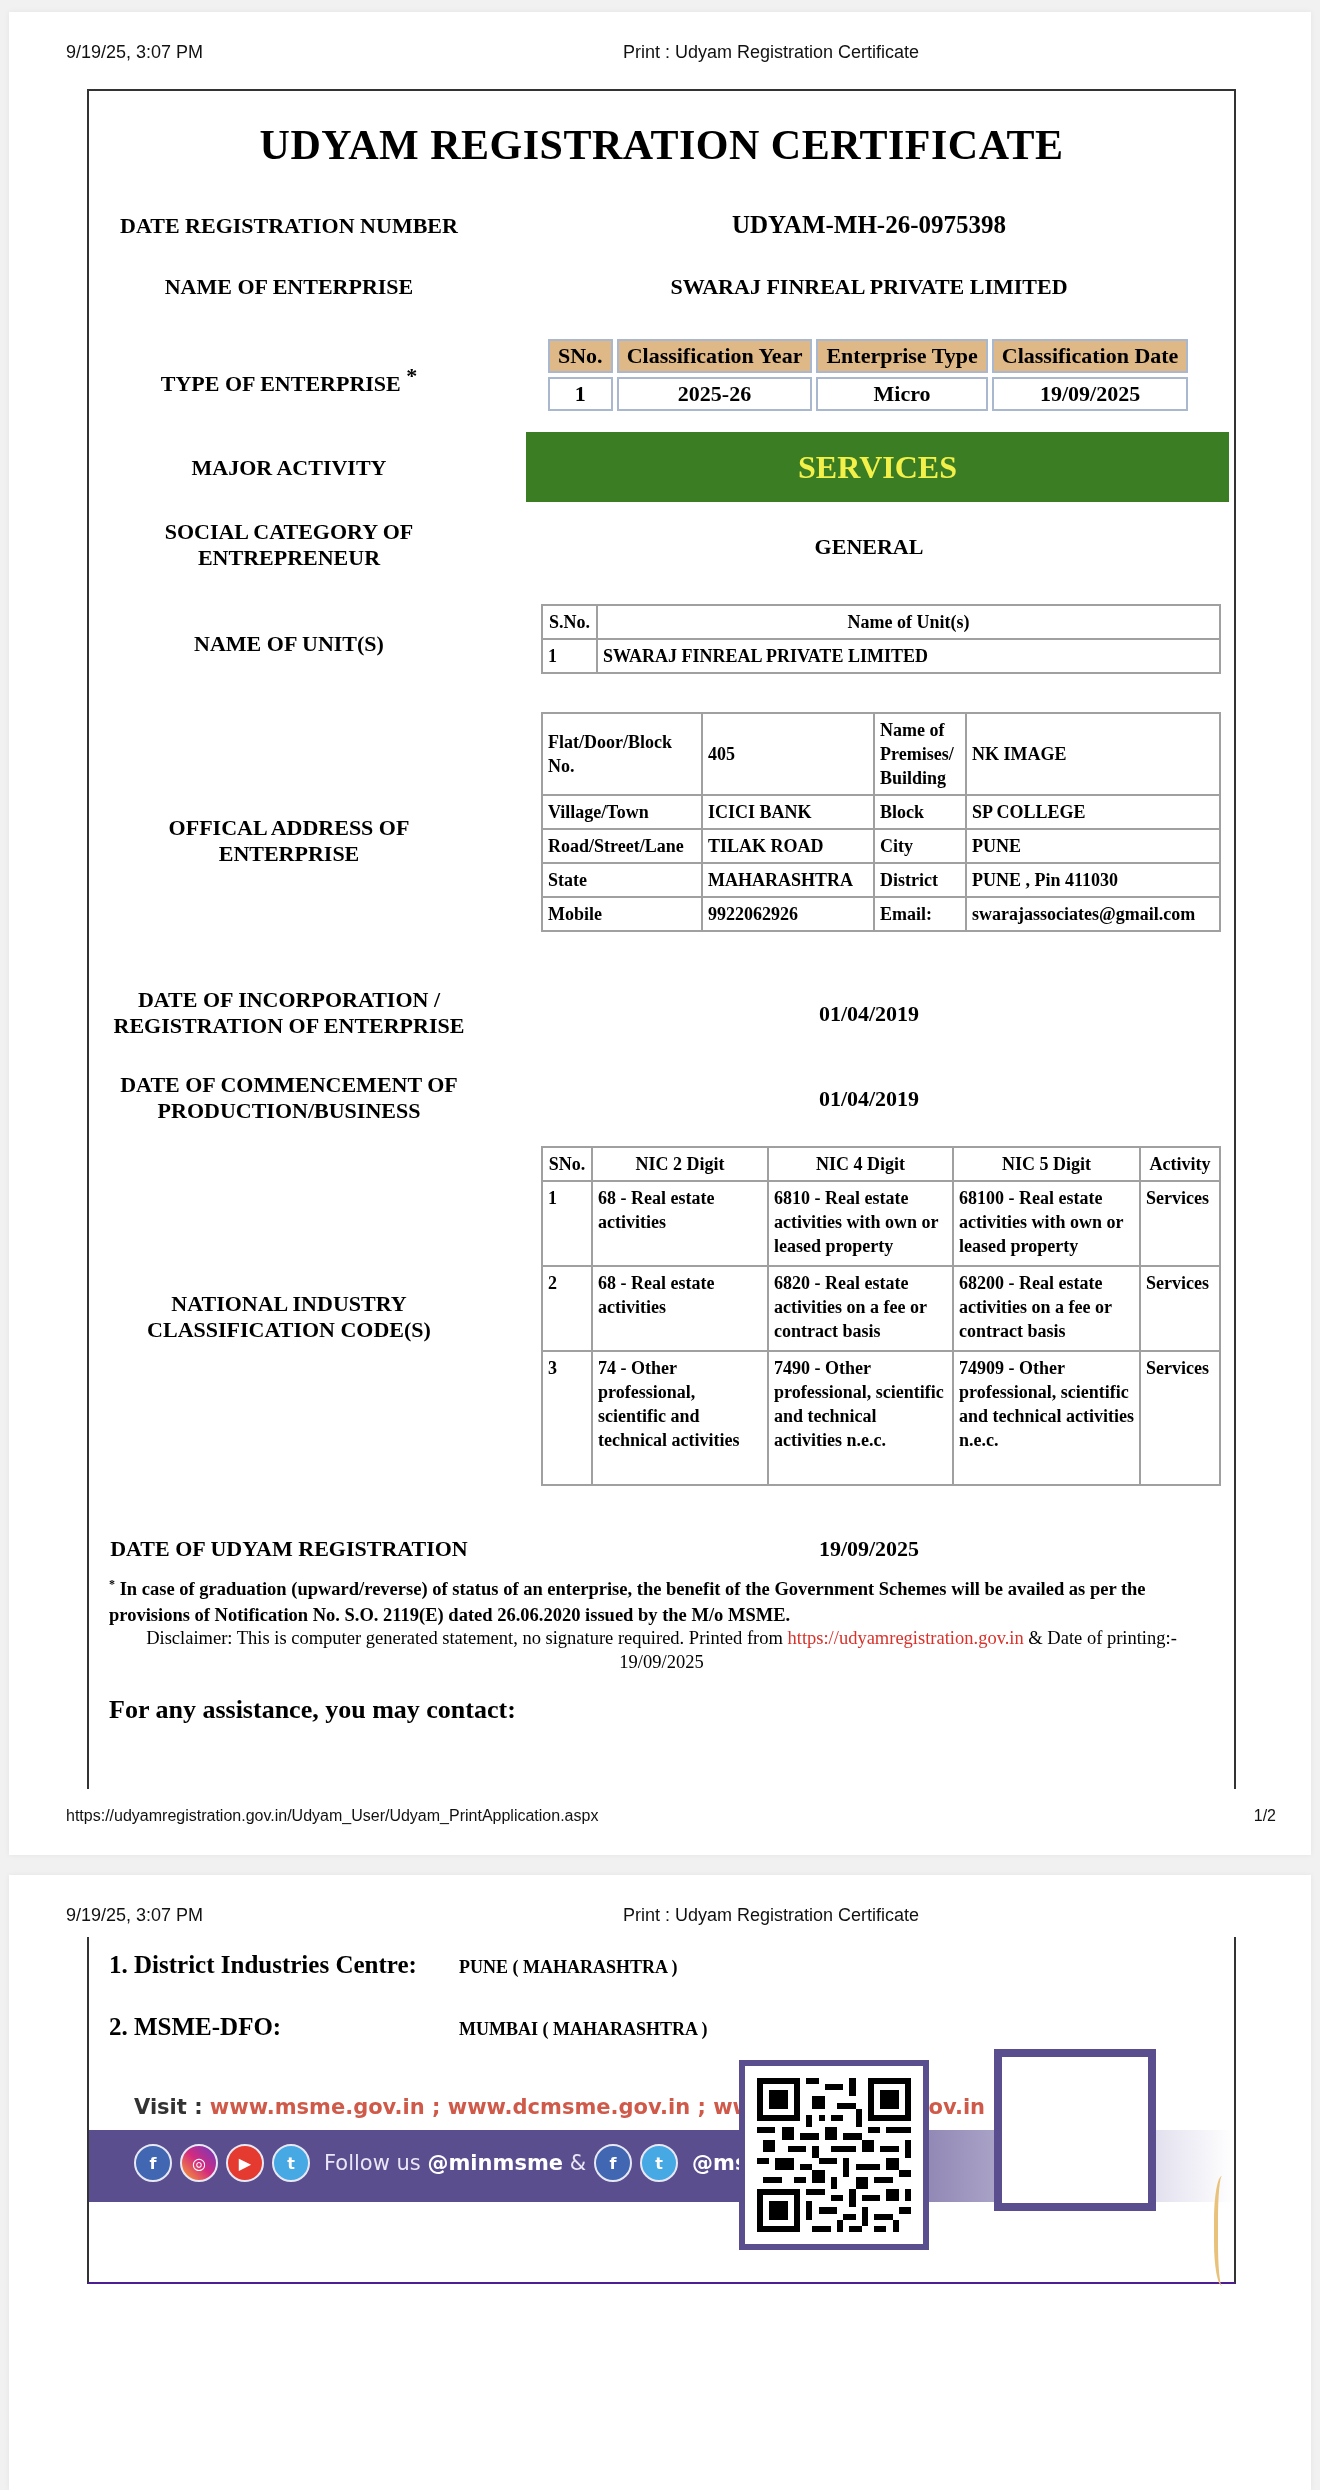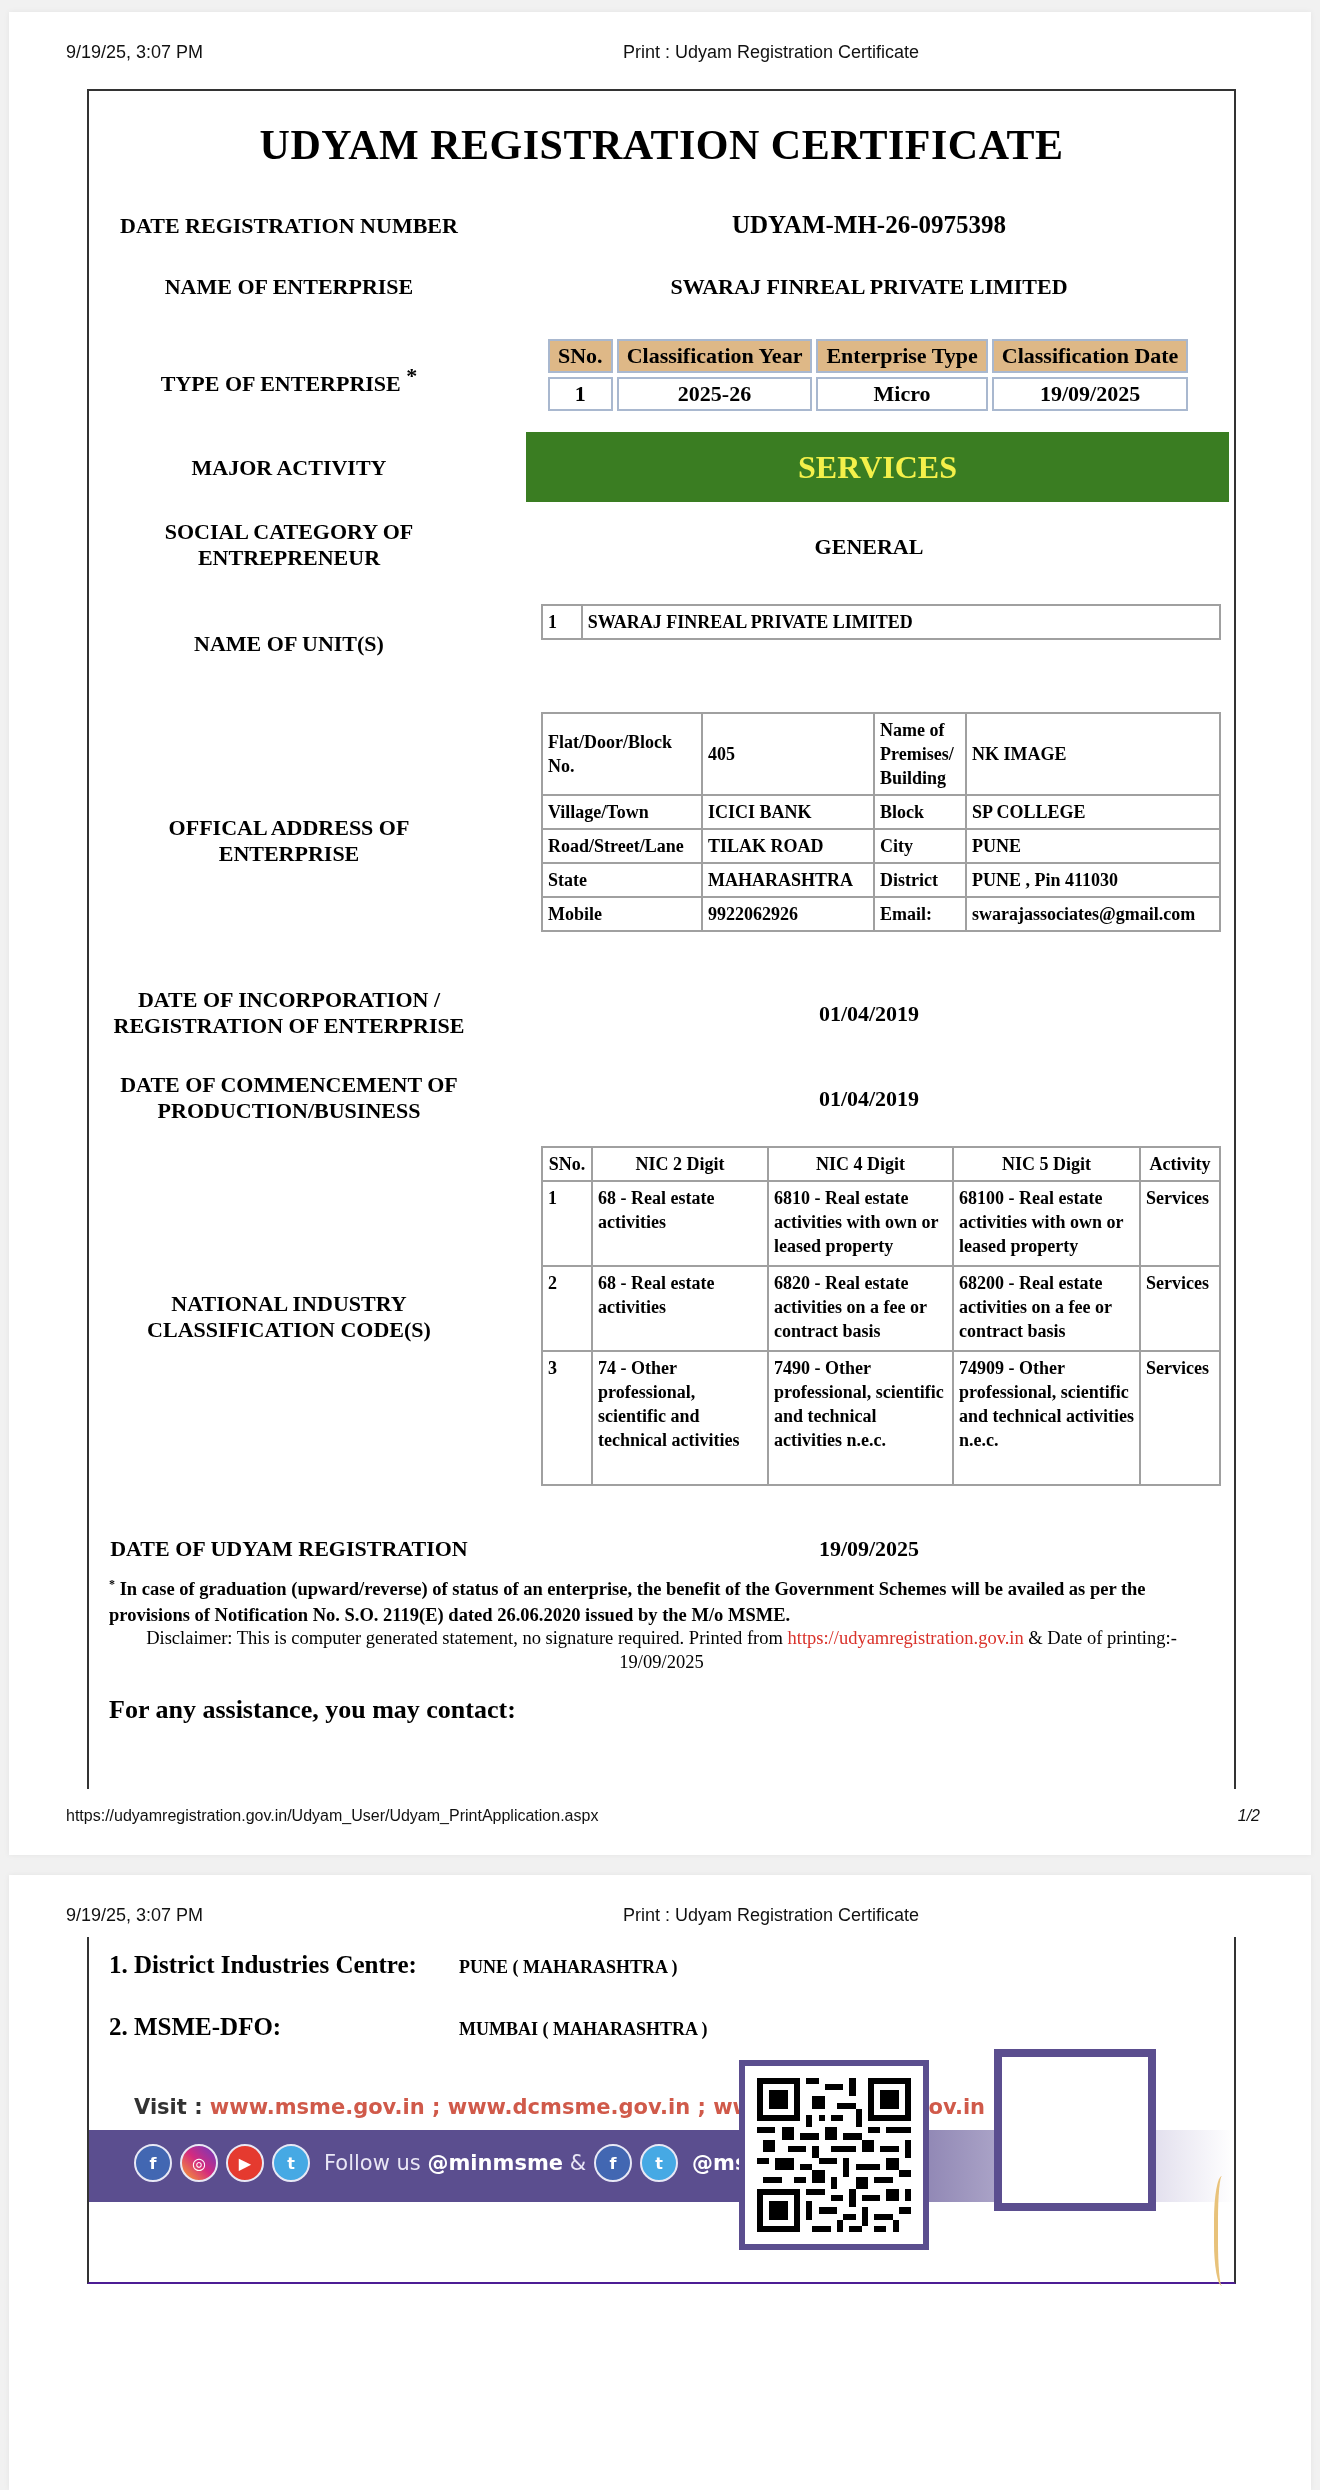--- a/index.html
+++ b/index.html
@@ -8,21 +8,21 @@
 
   .page { position: absolute; left: 9px; width: 1302px; background: #fff; box-shadow: 0 0 6px rgba(0,0,0,0.06); }
   #page1 { top: 12px; height: 1843px; }
   #page2 { top: 1875px; height: 615px; }
 
   .print-hdr { position: absolute; top: 30px; left: 57px; right: 57px; height: 20px; font-family: "Liberation Sans", sans-serif; font-size: 18px; color: #111; }
   .print-hdr .left { position: absolute; left: 0; }
   .print-hdr .center { position: absolute; left: 557px; }
   .print-ftr { position: absolute; left: 57px; right: 35px; font-family: "Liberation Sans", sans-serif; font-size: 16px; color: #111; }
   .print-ftr .left { position: absolute; left: 0; }
-  .print-ftr .right { position: absolute; right: 16px; font-style: italic; }
+  .print-ftr .right { position: absolute; right: 0; }
 
   .frame { position: absolute; left: 78px; width: 1149px; border: 2px solid #333; border-bottom: none; }
   #page1 .frame { top: 77px; height: 1700px; }
   #page2 .frame { top: -5px; height: 350px; border-top: none; border-bottom: 2px solid #4c1d95; }
 
   .title { position: absolute; top: 30px; left: 0; right: 0; text-align: center; font-size: 42px; font-weight: bold; letter-spacing: 0.5px; }
 
   .lbl { position: absolute; left: 10px; width: 380px; text-align: center; font-size: 22px; font-weight: bold; line-height: 26px; }
   .val { position: absolute; left: 420px; width: 720px; text-align: center; font-size: 22px; font-weight: bold; }
 
@@ -106,20 +106,24 @@
 
     <div class="lbl" style="top:428px">
       <div>SOCIAL CATEGORY OF</div>
       <div>ENTREPRENEUR</div>
     </div>
     <div class="val" style="top:443px">GENERAL</div>
 
     <div class="lbl" style="top:540px">NAME OF UNIT(S)</div>
     <table class="grid-tbl units-tbl">
       <tbody>
+          <tr>
+        <th style="width:55px">S.No.</th>
+        <th>Name of Unit(s)</th>
+      </tr>
       <tr>
         <td>1</td>
         <td>SWARAJ FINREAL PRIVATE LIMITED</td>
       </tr>
     </tbody>
       </table>
 
     <div class="lbl" style="top:724px">
       <div>OFFICAL ADDRESS OF</div>
       <div>ENTERPRISE</div>

